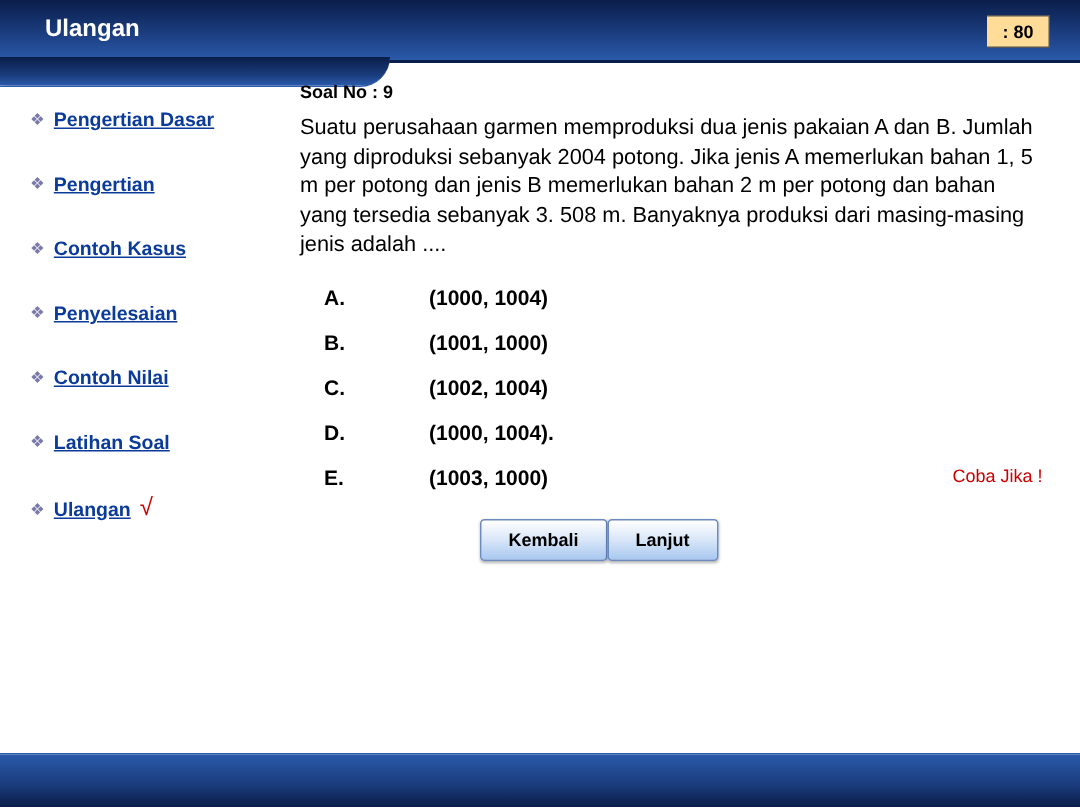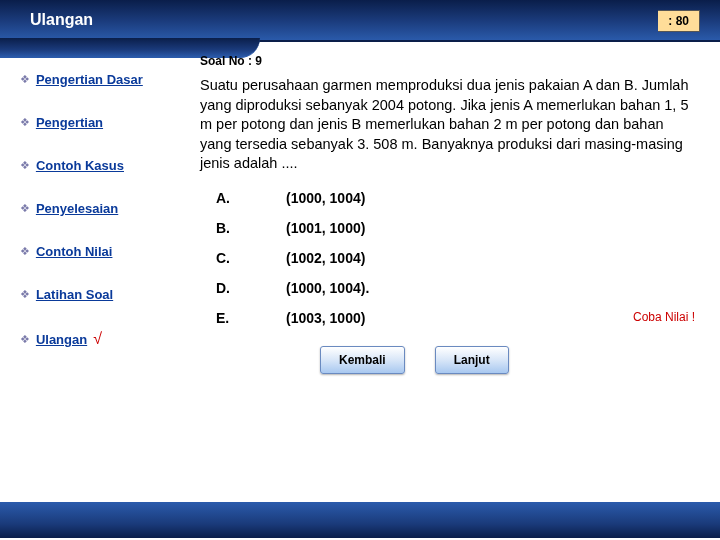--- a/index.html
+++ b/index.html
@@ -135,21 +135,20 @@
   .feedback {
     position: absolute;
     right: 25px;
     top: 268px;
     color: #cc0000;
     font-size: 12px;
     line-height: 1.3;
   }
   .buttons {
     display: flex;
-    gap: 30px;
     margin-left: 120px;
     margin-top: 20px;
   }
   .btn {
     background: linear-gradient(to bottom, #fff 0%, #d8e6f8 50%, #a8c8f0 100%);
     border: 1px solid #6a8ac0;
     border-radius: 3px;
     padding: 6px 18px;
     font-size: 12px;
     font-weight: bold;
@@ -229,21 +228,21 @@
           <span class="opt-label">D.</span>
           <span class="opt-val">(1000, 1004).</span>
         </div>
         <div class="option">
           <span class="opt-label">E.</span>
           <span class="opt-val">(1003, 1000)</span>
         </div>
       </div>
 
       <div class="feedback">
-        <div>Coba Nilai !</div>
+        <div>Coba Jika !</div>
       </div>
 
       <div class="buttons">
         <button class="btn">Kembali</button>
         <button class="btn">Lanjut</button>
       </div>
     </div>
   </div>
 
   <div class="footer"></div>

